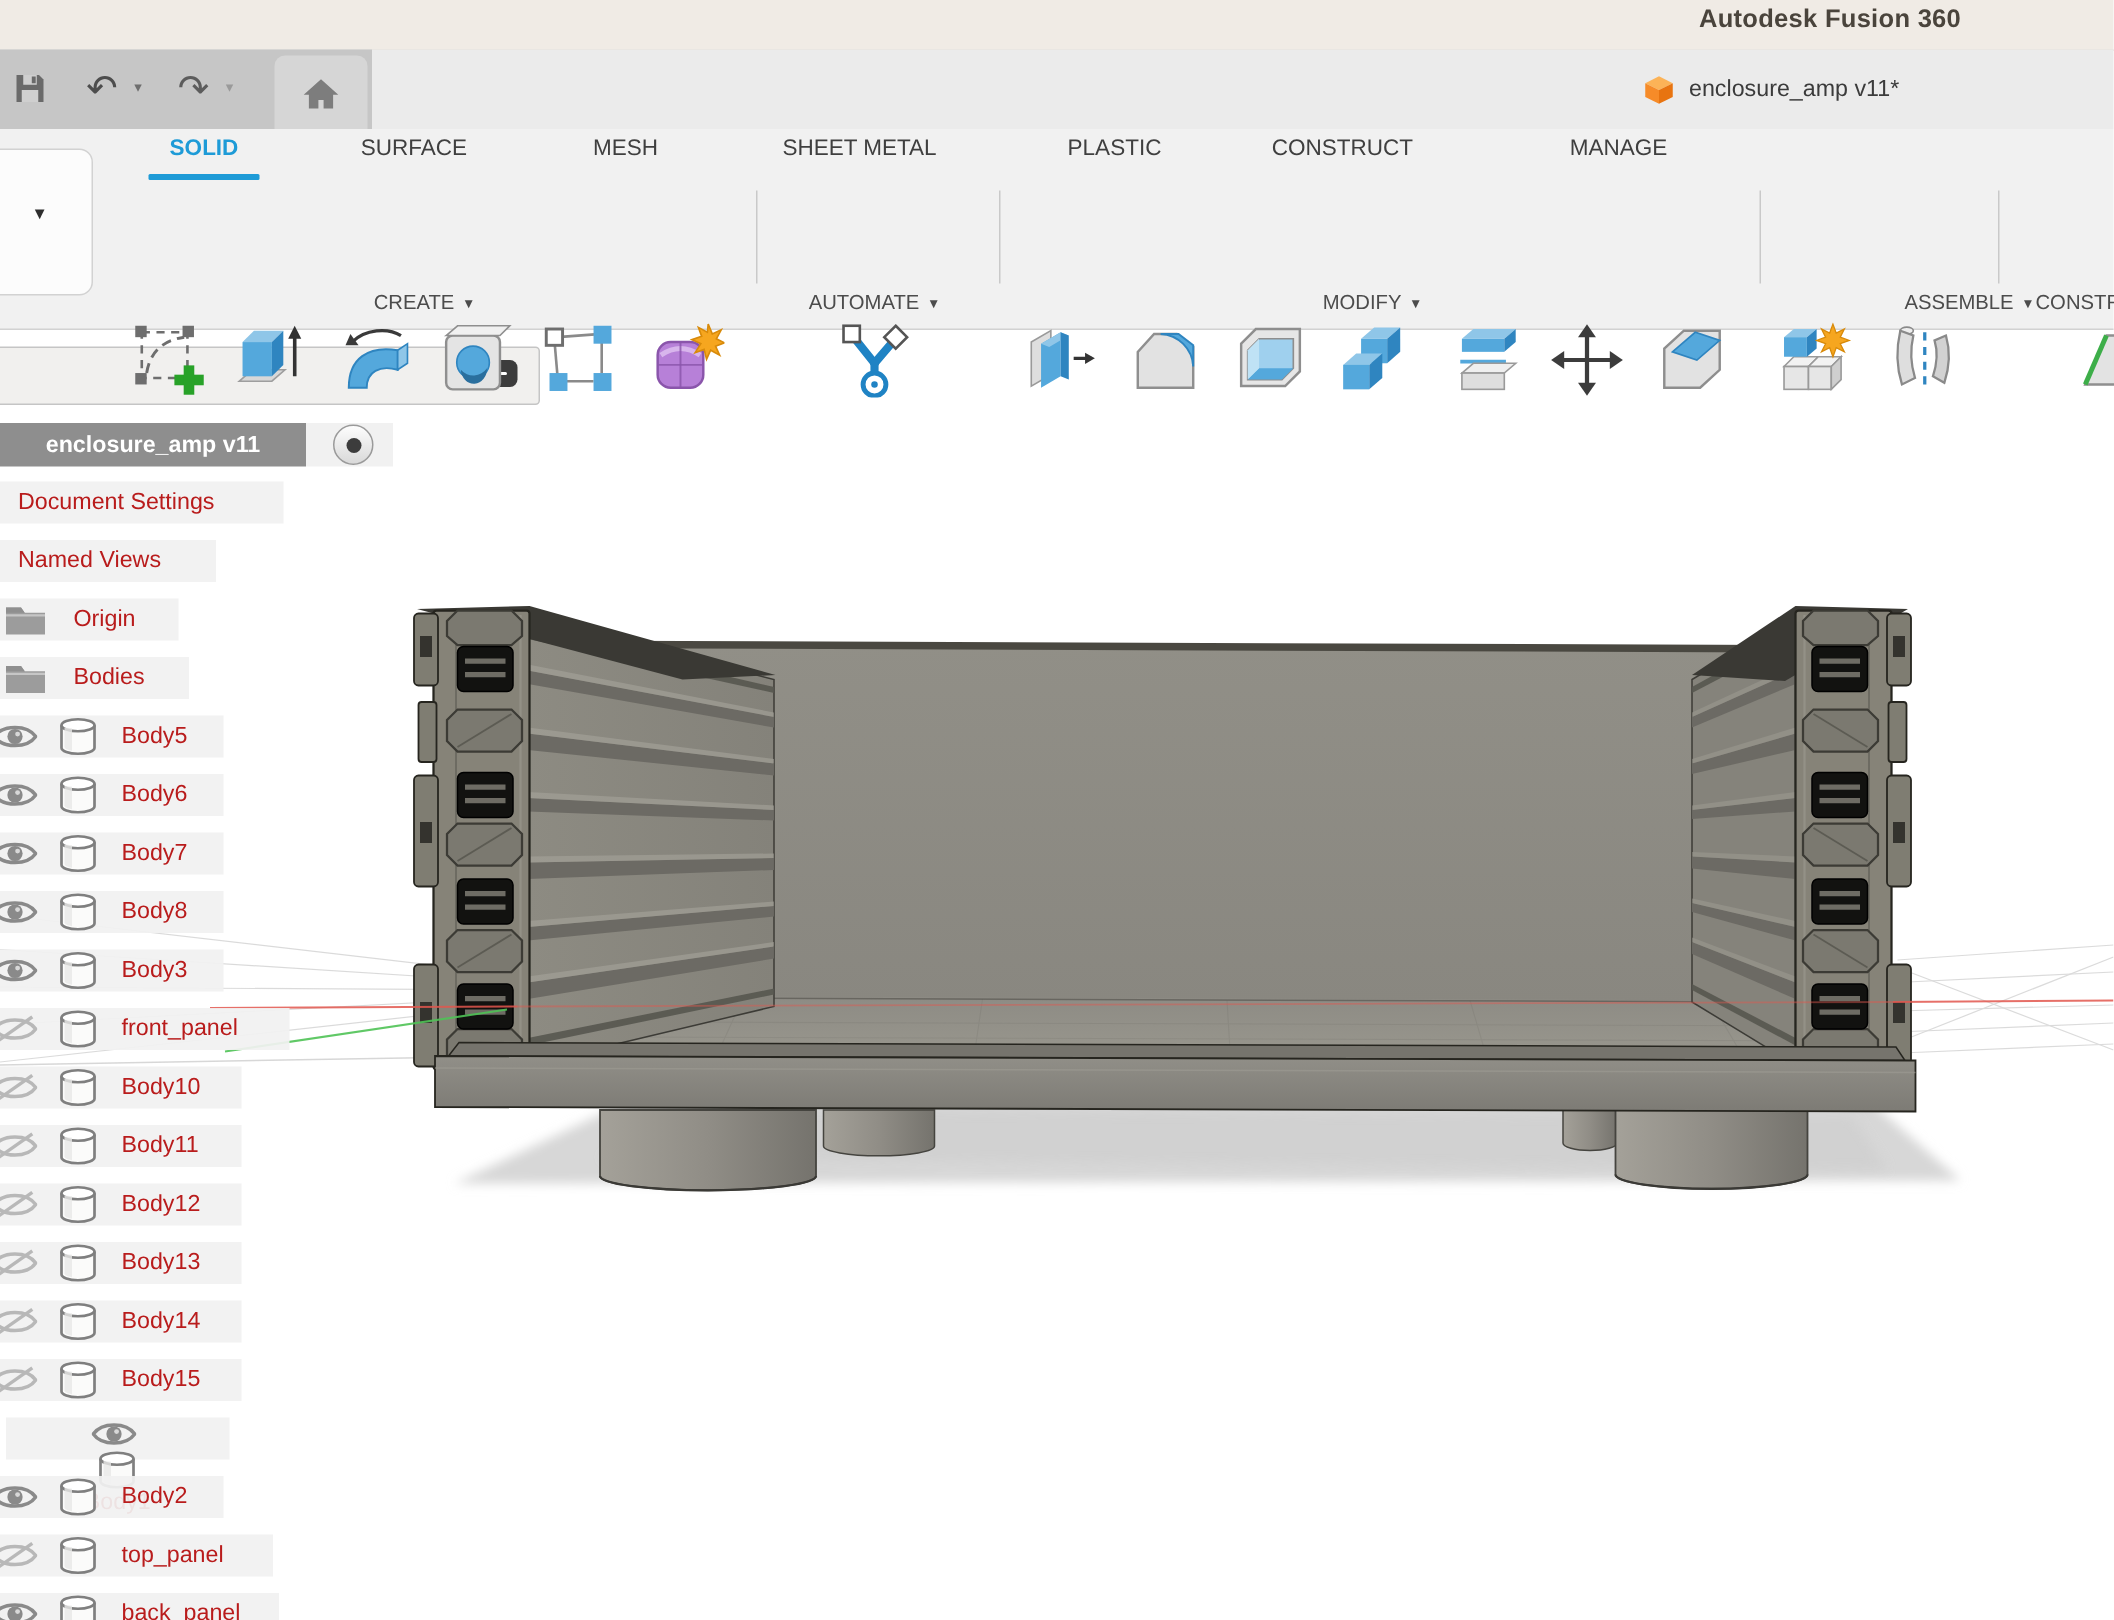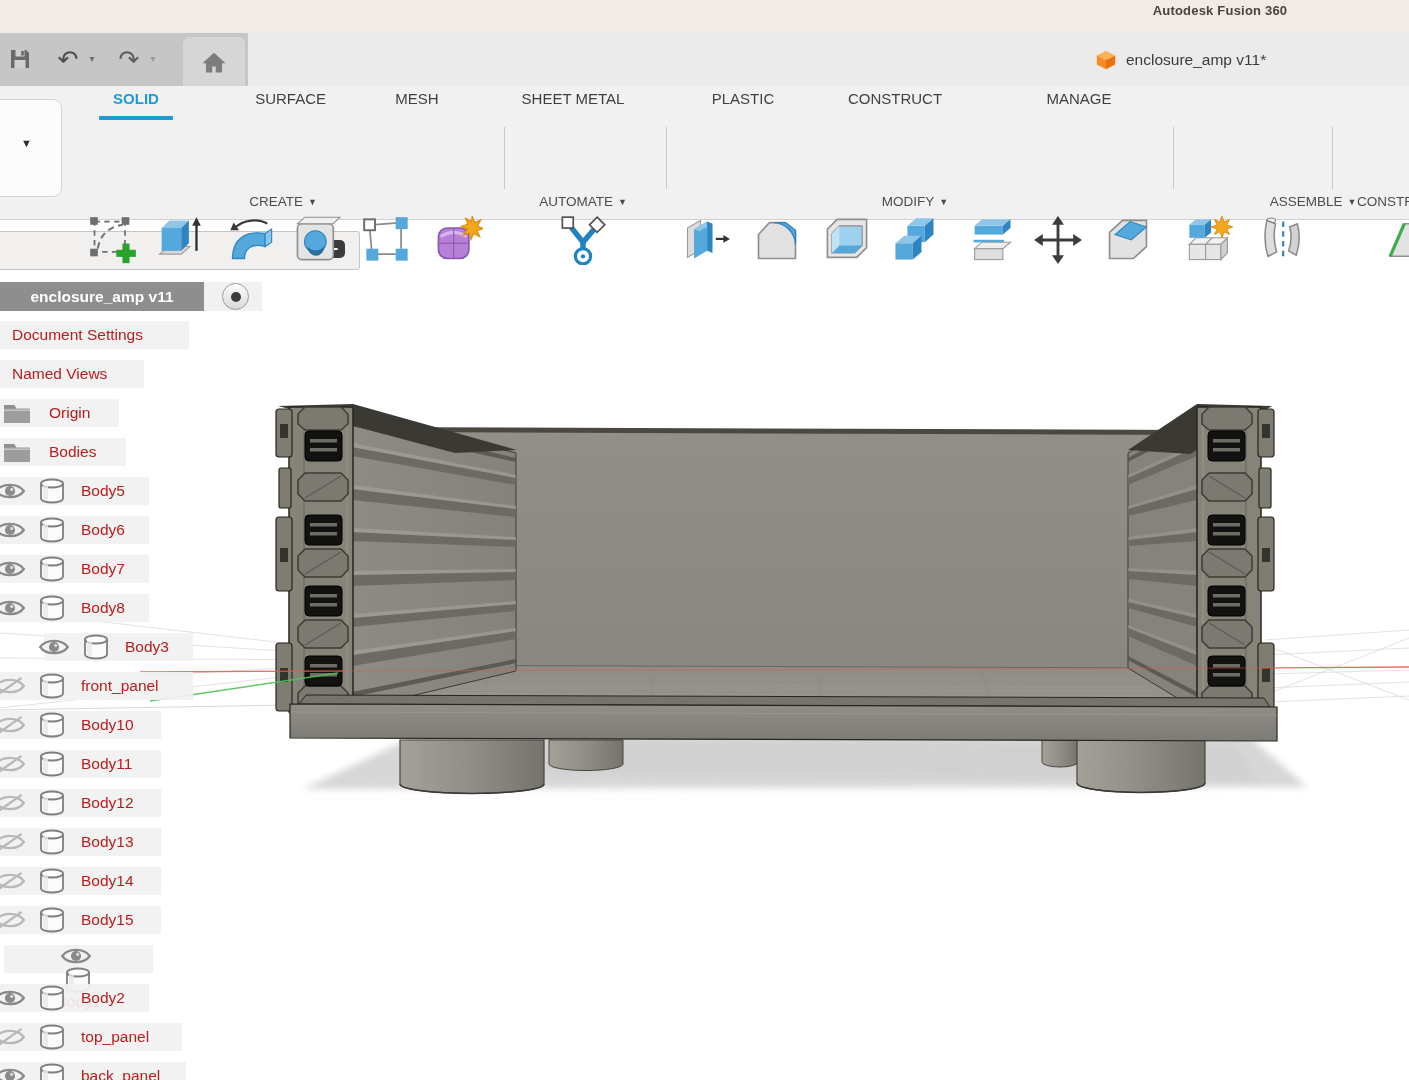--- a/index.html
+++ b/index.html
@@ -1,20 +1,20 @@
 <!DOCTYPE html>
 <html style="--accent: #1e9bd7; --sel: #8e8e8e; --titlebar: #f0ebe5; --toolbar: #c6c6c6; --ribbon: #f1f1f1;"><head>
 <meta charset="utf-8">
 <style>
   html,body{margin:0;padding:0;width:1409px;height:1080px;overflow:hidden;background:#fff;
     font-family:"Liberation Sans","DejaVu Sans",sans-serif;-webkit-font-smoothing:antialiased;}
   .abs{position:absolute;}
   
   .titlebar{left:0;top:0;width:1409px;height:33px;background:var(--titlebar);border-bottom:1px solid #ddd6cd;z-index:20;}
-  .app-title{left:1100px;top:3px;width:240px;text-align:center;font-size:13px;font-weight:700;color:#4a443c;letter-spacing:.2px;}
+  .app-title{left:1100px;top:3px;width:240px;text-align:center;font-size:17px;font-weight:700;color:#4a443c;letter-spacing:.2px;}
   
   .qat{left:0;top:33px;width:1409px;height:53px;background:#ebebeb;z-index:20;}
   .qat-left{left:0;top:0;width:248px;height:53px;background:var(--toolbar);}
   .home-tab{left:183px;top:4px;width:62px;height:49px;background:#d6d6d6;border-radius:7px 7px 0 0;display:flex;align-items:center;justify-content:center;}
   .qat-ico{top:10px;width:32px;height:32px;display:flex;align-items:center;justify-content:center;cursor:default;}
   .arrow-glyph{font-size:25px;color:#4d4d4d;line-height:1;}
   .caret{font-size:10px;color:#6e6e6e;line-height:1;}
   .doc-tab{left:1095px;top:33px;width:260px;height:53px;display:flex;align-items:center;gap:9px;z-index:21;}
   .doc-tab-label{font-size:15.5px;color:#3b3b3b;}
   
@@ -115,21 +115,21 @@
     <polygon points="12,2 22,7 12,12 2,7" fill="#fcb357"></polygon>
     <polygon points="2,7 12,12 12,22 2,17" fill="#f68b28"></polygon>
     <polygon points="22,7 12,12 12,22 22,17" fill="#e87410"></polygon>
   </svg>
   <span class="doc-tab-label">enclosure_amp v11*</span>
 </div>
 
 <div class="abs ribbon">
 
   <div class="abs tab active" style="left:96px;width:80px;"><span>SOLID</span></div>
-  <div class="abs tab" style="left:226px;width:100px;text-align:right;"><span>SURFACE</span></div>
+  <div class="abs tab" style="left:226px;width:100px;"><span>SURFACE</span></div>
   <div class="abs tab" style="left:377px;width:80px;"><span>MESH</span></div>
   <div class="abs tab" style="left:513px;width:120px;"><span>SHEET METAL</span></div>
   <div class="abs tab" style="left:693px;width:100px;"><span>PLASTIC</span></div>
   <div class="abs tab" style="left:845px;width:100px;"><span>CONSTRUCT</span></div>
   <div class="abs tab" style="left:1029px;width:100px;"><span>MANAGE</span></div>
 
   <div class="abs flyout-box">
     <span class="caret">▼</span>
   </div>
 
@@ -556,21 +556,21 @@
   </div>
 <div class="abs br tree-row body-row" style="left:0;top:594px;width:149px;">
     <svg class="eye eye-on" viewBox="0 0 26 18">
       <use href="#sym-eye-on"></use>
     </svg>
     <svg class="cylwrap" viewBox="0 0 28 26">
       <use href="#sym-cyl"></use>
     </svg>
     <span class="lbl">Body8</span>
   </div>
-<div class="abs br tree-row body-row" style="left:0;top:633px;width:149px;margin-left:44px;">
+<div class="abs br tree-row body-row" style="left:0;top:633px;width:149px;">
     <svg class="eye eye-on" viewBox="0 0 26 18">
       <use href="#sym-eye-on"></use>
     </svg>
     <svg class="cylwrap" viewBox="0 0 28 26">
       <use href="#sym-cyl"></use>
     </svg>
     <span class="lbl">Body3</span>
   </div>
 <div class="abs br tree-row body-row is-hidden" style="left:0;top:672px;width:193px;">
     <svg class="eye eye-off" viewBox="0 0 26 18">

